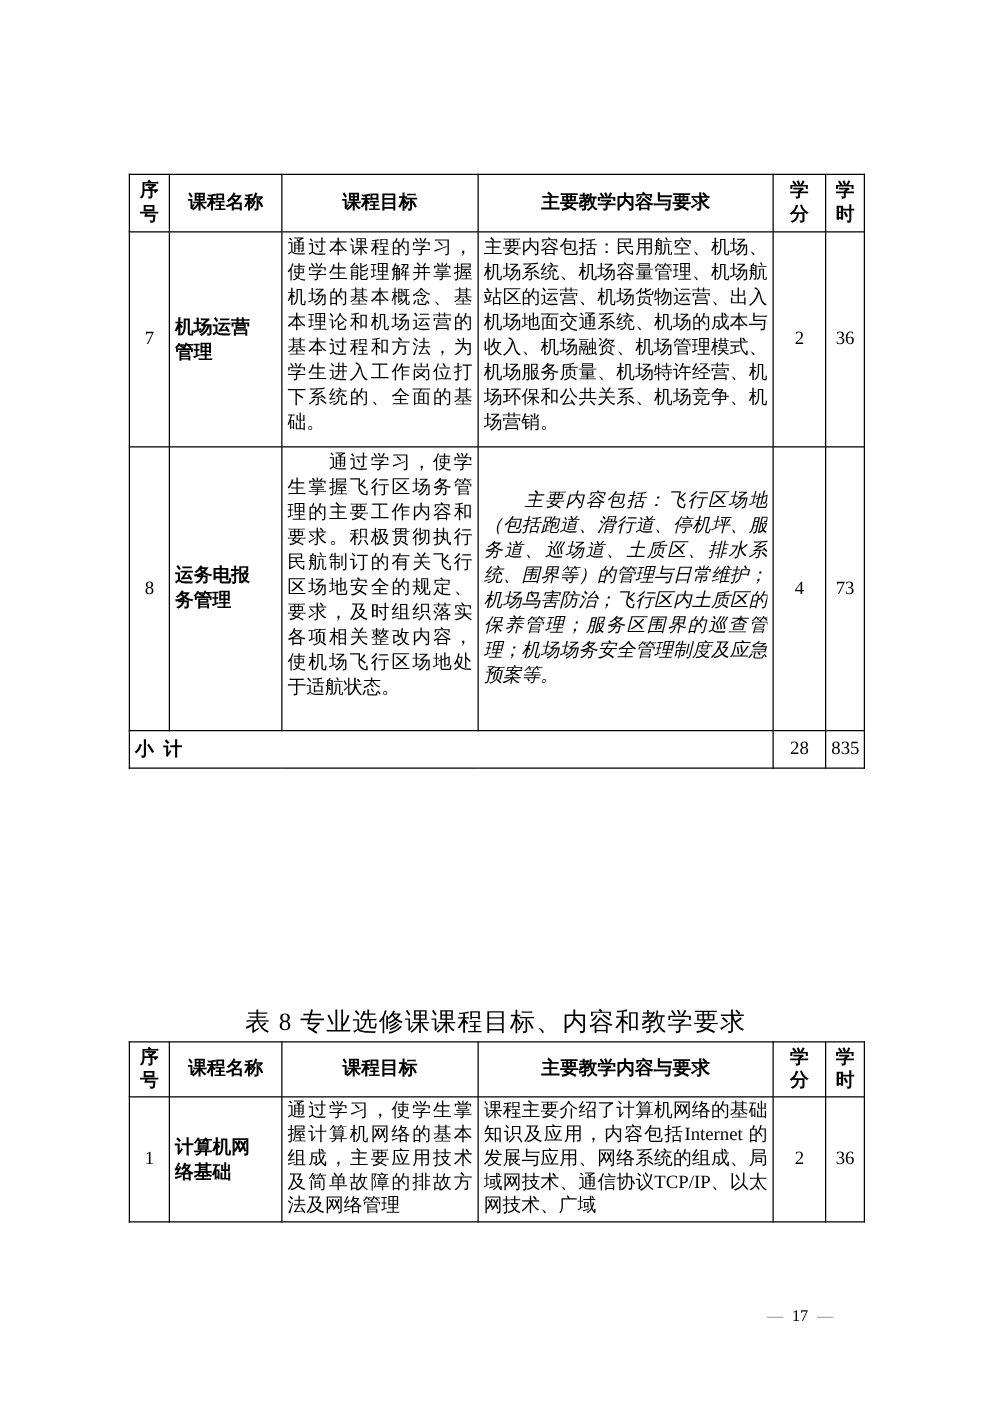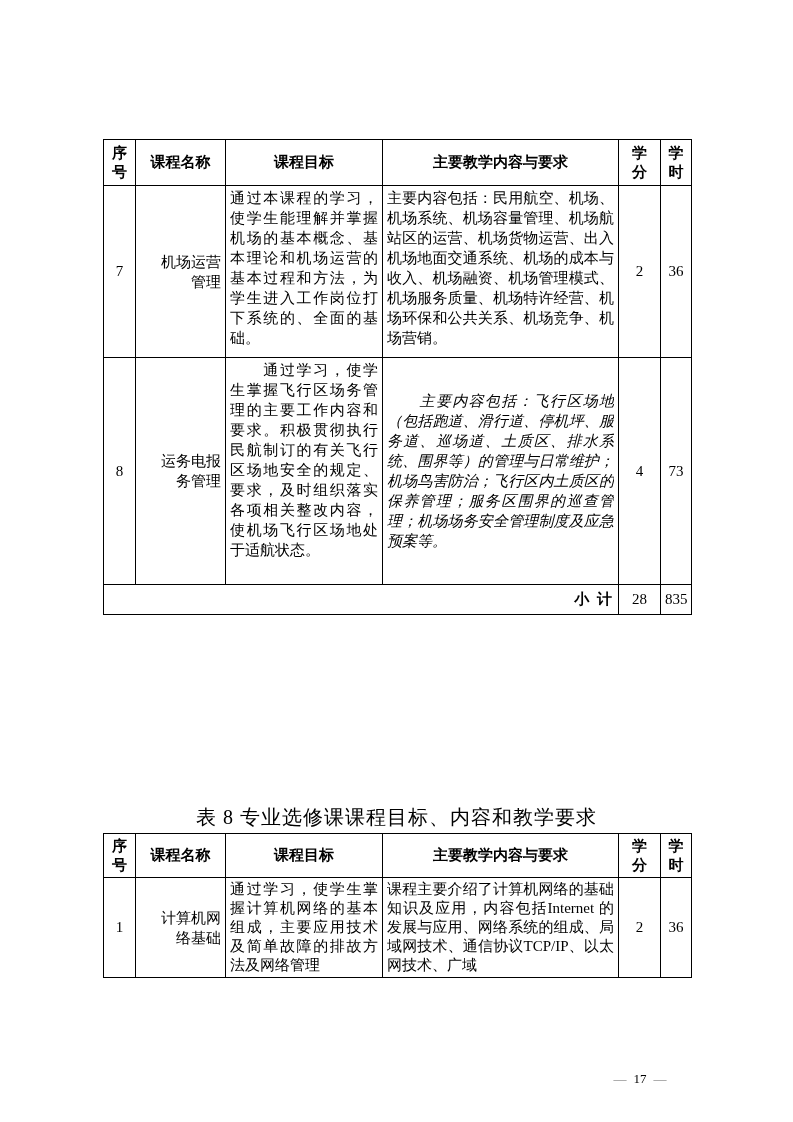--- a/index.html
+++ b/index.html
@@ -28,63 +28,62 @@
     overflow: hidden;
   }
   .th {
     font-weight: bold;
     text-align: center;
     white-space: pre-line;
     line-height: 19px;
   }
   .num { text-align: center; }
   .name {
-    text-align: right;
-    font-weight: normal;
+    text-align: left;
+    font-weight: bold;
     white-space: pre-line;
     line-height: 20px;
   }
   .txt {
     white-space: pre-line;
     text-align: justify;
     line-height: 20px;
     overflow: hidden;
   }
   .v-top { vertical-align: top; }
   .h-a  { height: 181px; }
   .h-7  { height: 167px; }
   .h-8  { height: 222px; }
   .h-t2 { height: 95px; }
   .mx-a  { max-height: 181px; }
   .mx-7  { max-height: 167px; }
   .mx-8  { max-height: 222px; font-style: italic; }
   .mx-t2 { max-height: 95px; }
   .lh19 { line-height: 19px; }
   .subtotal-label {
-    text-align: right;
+    text-align: left;
     font-weight: bold;
     letter-spacing: 2px;
   }
   .caption {
     position: absolute;
     top: 804px;
     left: 0;
     width: 793px;
     text-align: center;
     font-size: 20px;
     letter-spacing: 1px;
   }
   .page-footer {
     position: absolute;
     top: 1045px;
     left: 560px;
     width: 160px;
     text-align: center;
     font-size: 13px;
-    margin-top: 26px;
   }
   .page-footer .dash { color: #808080; margin: 0 7px; }
 </style>
 </head>
 <body>
 
 <div>
 
   <table id="table1" class="doc-table">
     <colgroup>

